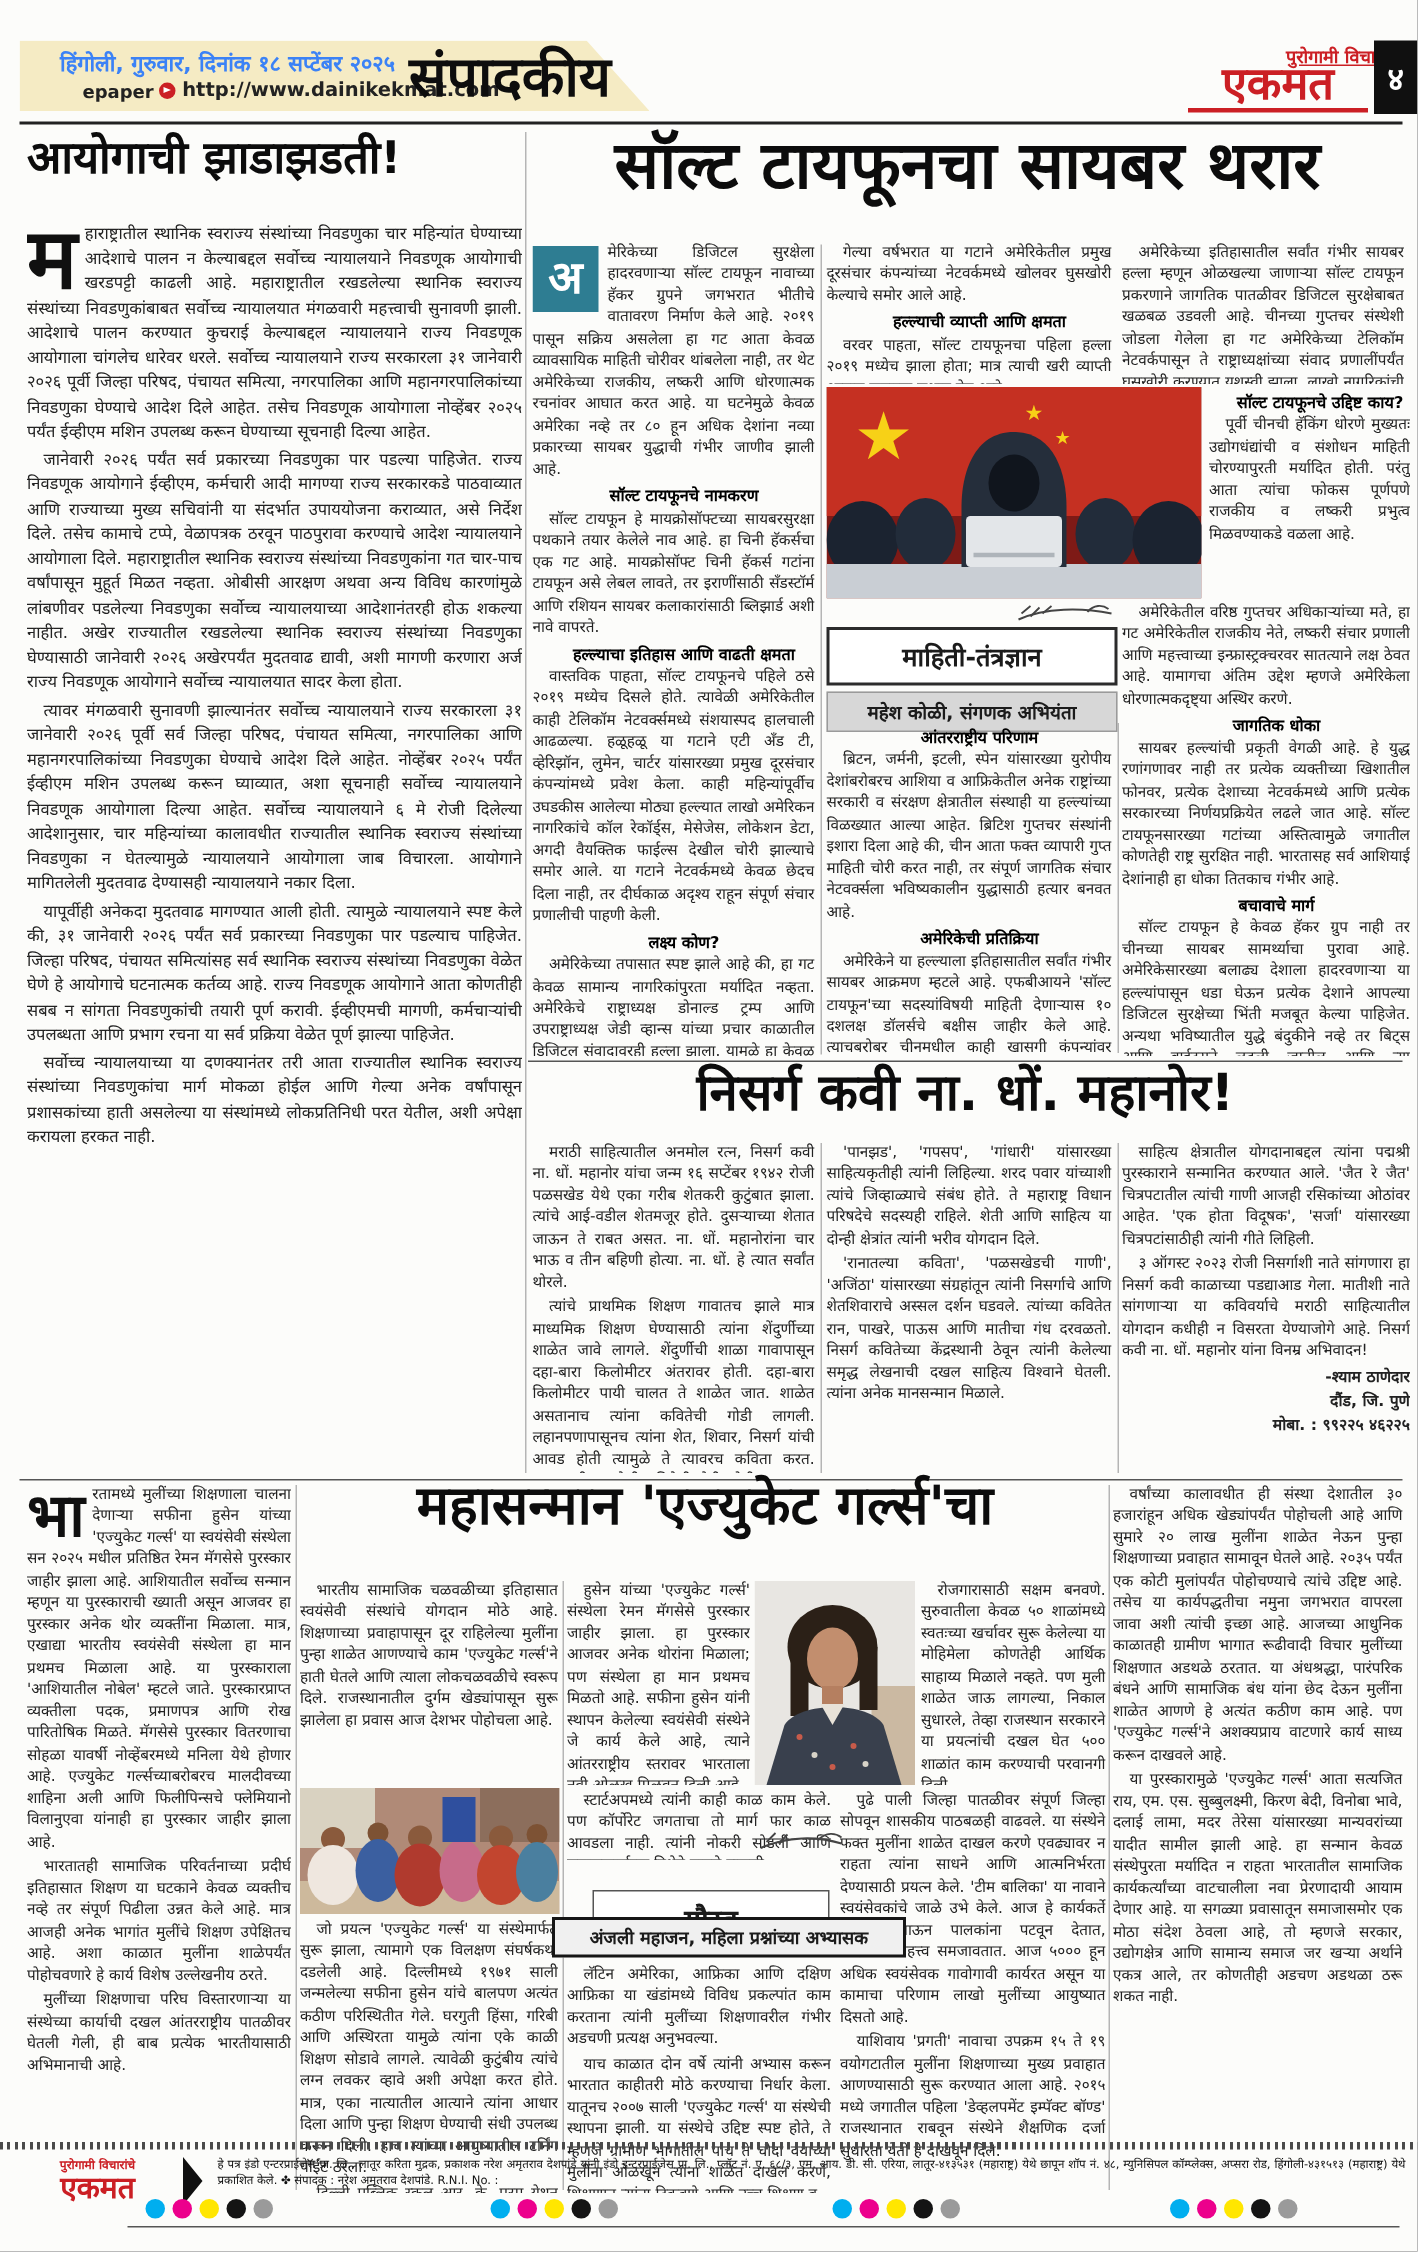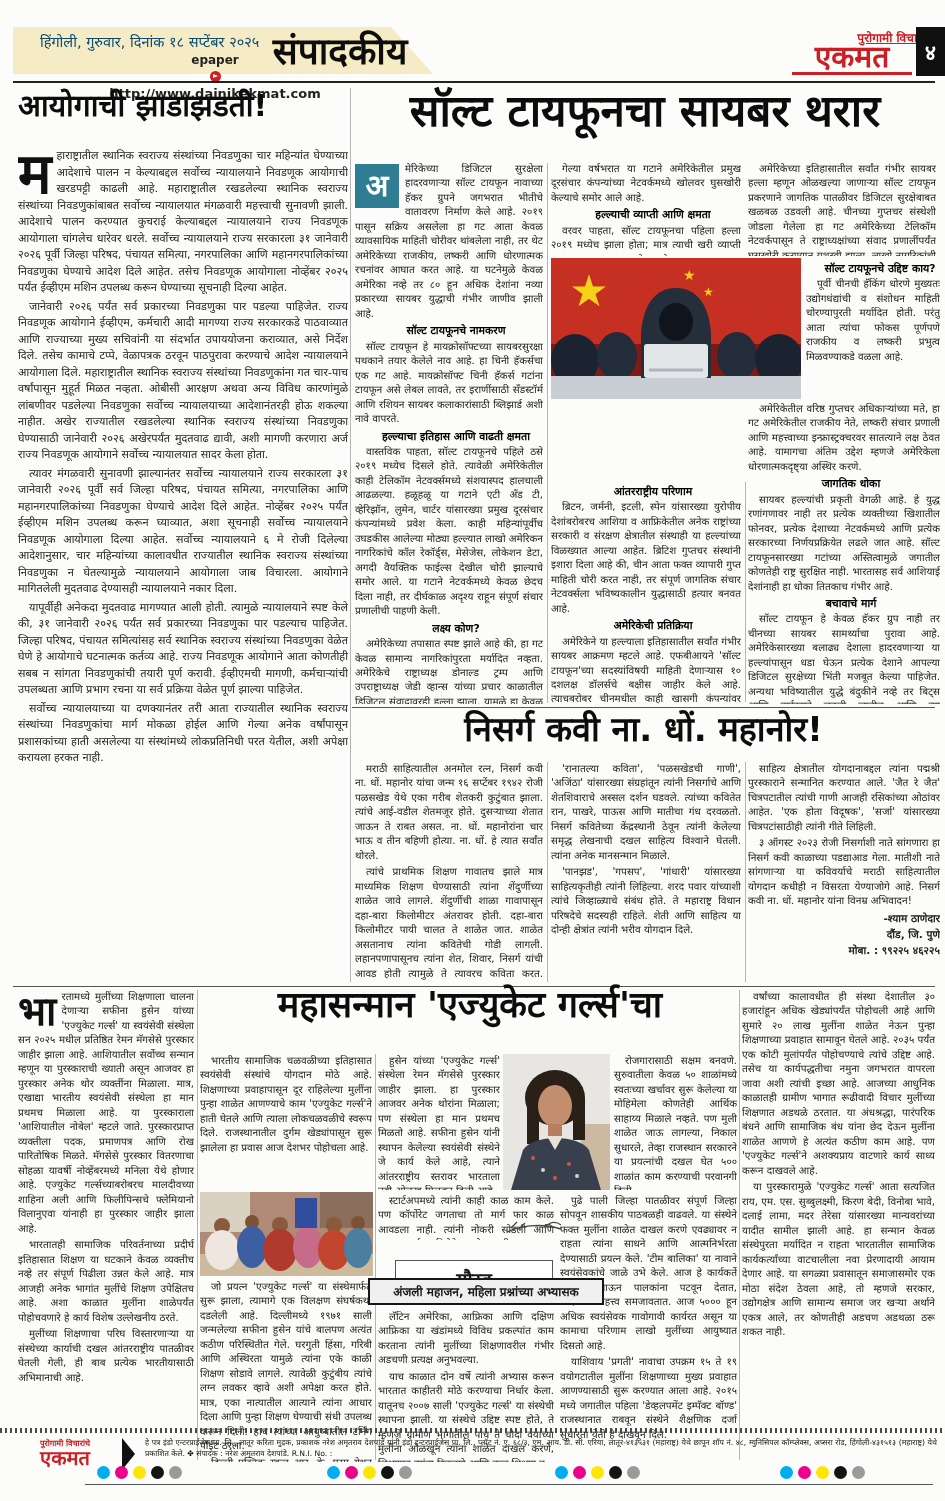--- a/index.html
+++ b/index.html
@@ -1,22 +1,22 @@
 <!DOCTYPE html>
 <html><head>
 <meta charset="utf-8">
 <style>
   html,body{margin:0;padding:0;background:#888;}
   .page{position:relative;width:945px;height:1501px;background:#fcfcfa;margin:0 auto;overflow:hidden;
         font-family:"DejaVu Sans",sans-serif;color:#1b1b1b;}
   .abs{position:absolute;}
   
   .date-band{background:#f5ebc4;clip-path:polygon(0 0,90% 0,100% 100%,0 100%);}
-  .date-line{font-size:14.5px;font-weight:400;color:#0c4a6e;}
-  .epaper-row{font-size:12px;font-weight:700;color:#222;display:flex;align-items:center;gap:4px;flex-direction:column;}
+  .date-line{font-size:14.5px;font-weight:700;color:#3b82f6;}
+  .epaper-row{font-size:12px;font-weight:700;color:#222;display:flex;align-items:center;gap:4px;}
   .epaper-ic{width:11px;height:11px;border-radius:50%;background:#cb1f24;display:inline-block;position:relative;}
   .epaper-ic::after{content:"";position:absolute;left:3px;top:3px;border-left:5px solid #fff;border-top:2.5px solid transparent;border-bottom:2.5px solid transparent;}
   .section-title{font-size:37px;font-weight:800;color:#0d0d0d;text-align:center;letter-spacing:0;}
   .mast-tag{font-size:12px;font-weight:800;color:#cb1f24;text-align:center;}
   .mast-name{font-size:30px;font-weight:800;color:#cb1f24;text-align:center;line-height:1;border-bottom:3px solid #cb1f24;}
   .pageno{background:#101010;color:#fff;font-size:21px;font-weight:700;display:flex;align-items:center;justify-content:center;}
   .hrule{background:#222;}
   .vrule{background:#b5b5b5;width:1px;}
   
   .headline{font-weight:800;color:#0c0c0c;line-height:1.04;}
@@ -116,20 +116,31 @@
       <rect x="93" y="86" width="64" height="34" rx="3" fill="#e3e6e9"></rect>
       <line x1="98" y1="112" x2="152" y2="112" stroke="#aeb4ba" stroke-width="3"></line>
     </svg>
   </div>
 
   <div class="abs col" style="left:806px;top:259px;width:134px;height:141px;">
       <div class="subhead">सॉल्ट टायफूनचे उद्दिष्ट काय?</div>
       <p class="para">पूर्वी चीनची हॅकिंग धोरणे मुख्यतः उद्योगधंद्यांची व संशोधन माहिती चोरण्यापुरती मर्यादित होती. परंतु आता त्यांचा फोकस पूर्णपणे राजकीय व लष्करी प्रभुत्व मिळवण्याकडे वळला आहे.</p>
     </div>
 
+  <div class="abs" style="left:551px;top:400px;width:194px;">
+    <div style="text-align:right;height:18px;">
+      <svg width="70" height="18" viewBox="0 0 70 18">
+        <path d="M4,13 C22,5 46,5 66,9" stroke="#444" fill="none" stroke-width="1.4"></path>
+        <path d="M6,9 L12,4 M12,11 L18,5 M20,9 L26,4" stroke="#444" stroke-width="1.2"></path>
+        <path d="M50,8 C54,3 60,3 64,6" stroke="#444" fill="none" stroke-width="1.2"></path>
+      </svg>
+    </div>
+    <div class="cap-title-box">माहिती-तंत्रज्ञान</div>
+    <div class="cap-author-bar">महेश कोळी, संगणक अभियंता</div>
+  </div>
 
   <div class="abs col" style="left:551px;top:482px;width:190px;height:222px;">
       <div class="subhead">आंतरराष्ट्रीय परिणाम</div>
       <p class="para">ब्रिटन, जर्मनी, इटली, स्पेन यांसारख्या युरोपीय देशांबरोबरच आशिया व आफ्रिकेतील अनेक राष्ट्रांच्या सरकारी व संरक्षण क्षेत्रातील संस्थाही या हल्ल्यांच्या विळख्यात आल्या आहेत. ब्रिटिश गुप्तचर संस्थांनी इशारा दिला आहे की, चीन आता फक्त व्यापारी गुप्त माहिती चोरी करत नाही, तर संपूर्ण जागतिक संचार नेटवर्क्सला भविष्यकालीन युद्धासाठी हत्यार बनवत आहे.</p>
       <div class="subhead">अमेरिकेची प्रतिक्रिया</div>
       <p class="para">अमेरिकेने या हल्ल्याला इतिहासातील सर्वांत गंभीर सायबर आक्रमण म्हटले आहे. एफबीआयने 'सॉल्ट टायफून'च्या सदस्यांविषयी माहिती देणाऱ्यास १० दशलक्ष डॉलर्सचे बक्षीस जाहीर केले आहे. त्याचबरोबर चीनमधील काही खासगी कंपन्यांवर निर्बंध लादले गेले असून त्यात जुळिन्हे नेटवर्क टेक्नॉलॉजीला थेट काळ्या यादीत टाकण्यात आले. तरीसुद्धा, या हल्ल्यांची मालिका सुरूच आहे. चालू वर्षाच्या सुरुवातीला आणखी काही टेलिकॉम कंपन्यांना टार्गेट केल्याचे उघड झाले.</p>
     </div>
   <div class="abs col" style="left:748px;top:162px;width:188px;height:94px;">
       <p class="para">अमेरिकेच्या इतिहासातील सर्वांत गंभीर सायबर हल्ला म्हणून ओळखल्या जाणाऱ्या सॉल्ट टायफून प्रकरणाने जागतिक पातळीवर डिजिटल सुरक्षेबाबत खळबळ उडवली आहे. चीनच्या गुप्तचर संस्थेशी जोडला गेलेला हा गट अमेरिकेच्या टेलिकॉम नेटवर्कपासून ते राष्ट्राध्यक्षांच्या संवाद प्रणालींपर्यंत घुसखोरी करण्यात यशस्वी झाला. लाखो नागरिकांची वैयक्तिक माहिती चोरीला गेली असून हा हल्ला आता केवळ अमेरिका विरुद्ध चीन इतकाच मर्यादित राहिलेला नाही.</p>
     </div>
@@ -142,22 +153,22 @@
     </div>
 
   <div class="abs hrule" style="left:352px;top:707px;width:583px;height:1px;background:#555;"></div>
 
   <div class="abs headline" style="left:352px;top:712px;width:583px;font-size:34px;text-align:center;">निसर्ग कवी ना. धों. महानोर!</div>
   <div class="abs col" style="left:355px;top:762px;width:188px;height:220px;">
       <p class="para">मराठी साहित्यातील अनमोल रत्न, निसर्ग कवी ना. धों. महानोर यांचा जन्म १६ सप्टेंबर १९४२ रोजी पळसखेड येथे एका गरीब शेतकरी कुटुंबात झाला. त्यांचे आई-वडील शेतमजूर होते. दुसऱ्याच्या शेतात जाऊन ते राबत असत. ना. धों. महानोरांना चार भाऊ व तीन बहिणी होत्या. ना. धों. हे त्यात सर्वांत थोरले.</p>
       <p class="para">त्यांचे प्राथमिक शिक्षण गावातच झाले मात्र माध्यमिक शिक्षण घेण्यासाठी त्यांना शेंदुर्णीच्या शाळेत जावे लागले. शेंदुर्णीची शाळा गावापासून दहा-बारा किलोमीटर अंतरावर होती. दहा-बारा किलोमीटर पायी चालत ते शाळेत जात. शाळेत असतानाच त्य‍ांना कवितेची गोडी लागली. लहानपणापासूनच त्यांना शेत, शिवार, निसर्ग यांची आवड होती त्यामुळे ते त्यावरच कविता करत. लहानपणी लागलेली कवितेची गोडी पुढेही कायम</p>
     </div>
   <div class="abs col" style="left:551px;top:762px;width:190px;height:220px;">
+      <p class="para">'पानझड', 'गपसप', 'गांधारी' यांसारख्या साहित्यकृतीही त्यांनी लिहिल्या. शरद पवार यांच्याशी त्यांचे जिव्हाळ्याचे संबंध होते. ते महाराष्ट्र विधान परिषदेचे सदस्यही राहिले. शेती आणि साहित्य या दोन्ही क्षेत्रांत त्यांनी भरीव योगदान दिले.</p>
       <p class="para">'रानातल्या कविता', 'पळसखेडची गाणी', 'अजिंठा' यांसारख्या संग्रहांतून त्यांनी निसर्गाचे आणि शेतशिवाराचे अस्सल दर्शन घडवले. त्यांच्या कवितेत रान, पाखरे, पाऊस आणि मातीचा गंध दरवळतो. निसर्ग कवितेच्या केंद्रस्थानी ठेवून त्यांनी केलेल्या समृद्ध लेखनाची दखल साहित्य विश्वाने घेतली. त्यांना अनेक मानसन्मान मिळाले.</p>
-      <p class="para">'पानझड', 'गपसप', 'गांधारी' यांसारख्या साहित्यकृतीही त्यांनी लिहिल्या. शरद पवार यांच्याशी त्यांचे जिव्हाळ्याचे संबंध होते. ते महाराष्ट्र विधान परिषदेचे सदस्यही राहिले. शेती आणि साहित्य या दोन्ही क्षेत्रांत त्यांनी भरीव योगदान दिले.</p>
     </div>
   <div class="abs col" style="left:748px;top:762px;width:192px;height:220px;">
       <p class="para">साहित्य क्षेत्रातील योगदानाबद्दल त्यांना पद्मश्री पुरस्काराने सन्मानित करण्यात आले. 'जैत रे जैत' चित्रपटातील त्यांची गाणी आजही रसिकांच्या ओठांवर आहेत. 'एक होता विदूषक', 'सर्जा' यांसारख्या चित्रपटांसाठीही त्यांनी गीते लिहिली.</p>
       <p class="para">३ ऑगस्ट २०२३ रोजी निसर्गाशी नाते सांगणारा हा निसर्ग कवी काळाच्या पडद्याआड गेला. मातीशी नाते सांगणाऱ्या या कविवर्याचे मराठी साहित्यातील योगदान कधीही न विसरता येण्याजोगे आहे. निसर्ग कवी ना. धों. महानोर यांना विनम्र अभिवादन!</p>
       <div class="byline-line">-श्याम ठाणेदार</div>
       <div class="byline-line">दौंड, जि. पुणे</div>
       <div class="byline-line">मोबा. : ९९२२५ ४६२२५</div>
     </div>
 
   <div class="abs hrule" style="left:13px;top:986px;width:922px;height:1px;background:#555;"></div>

